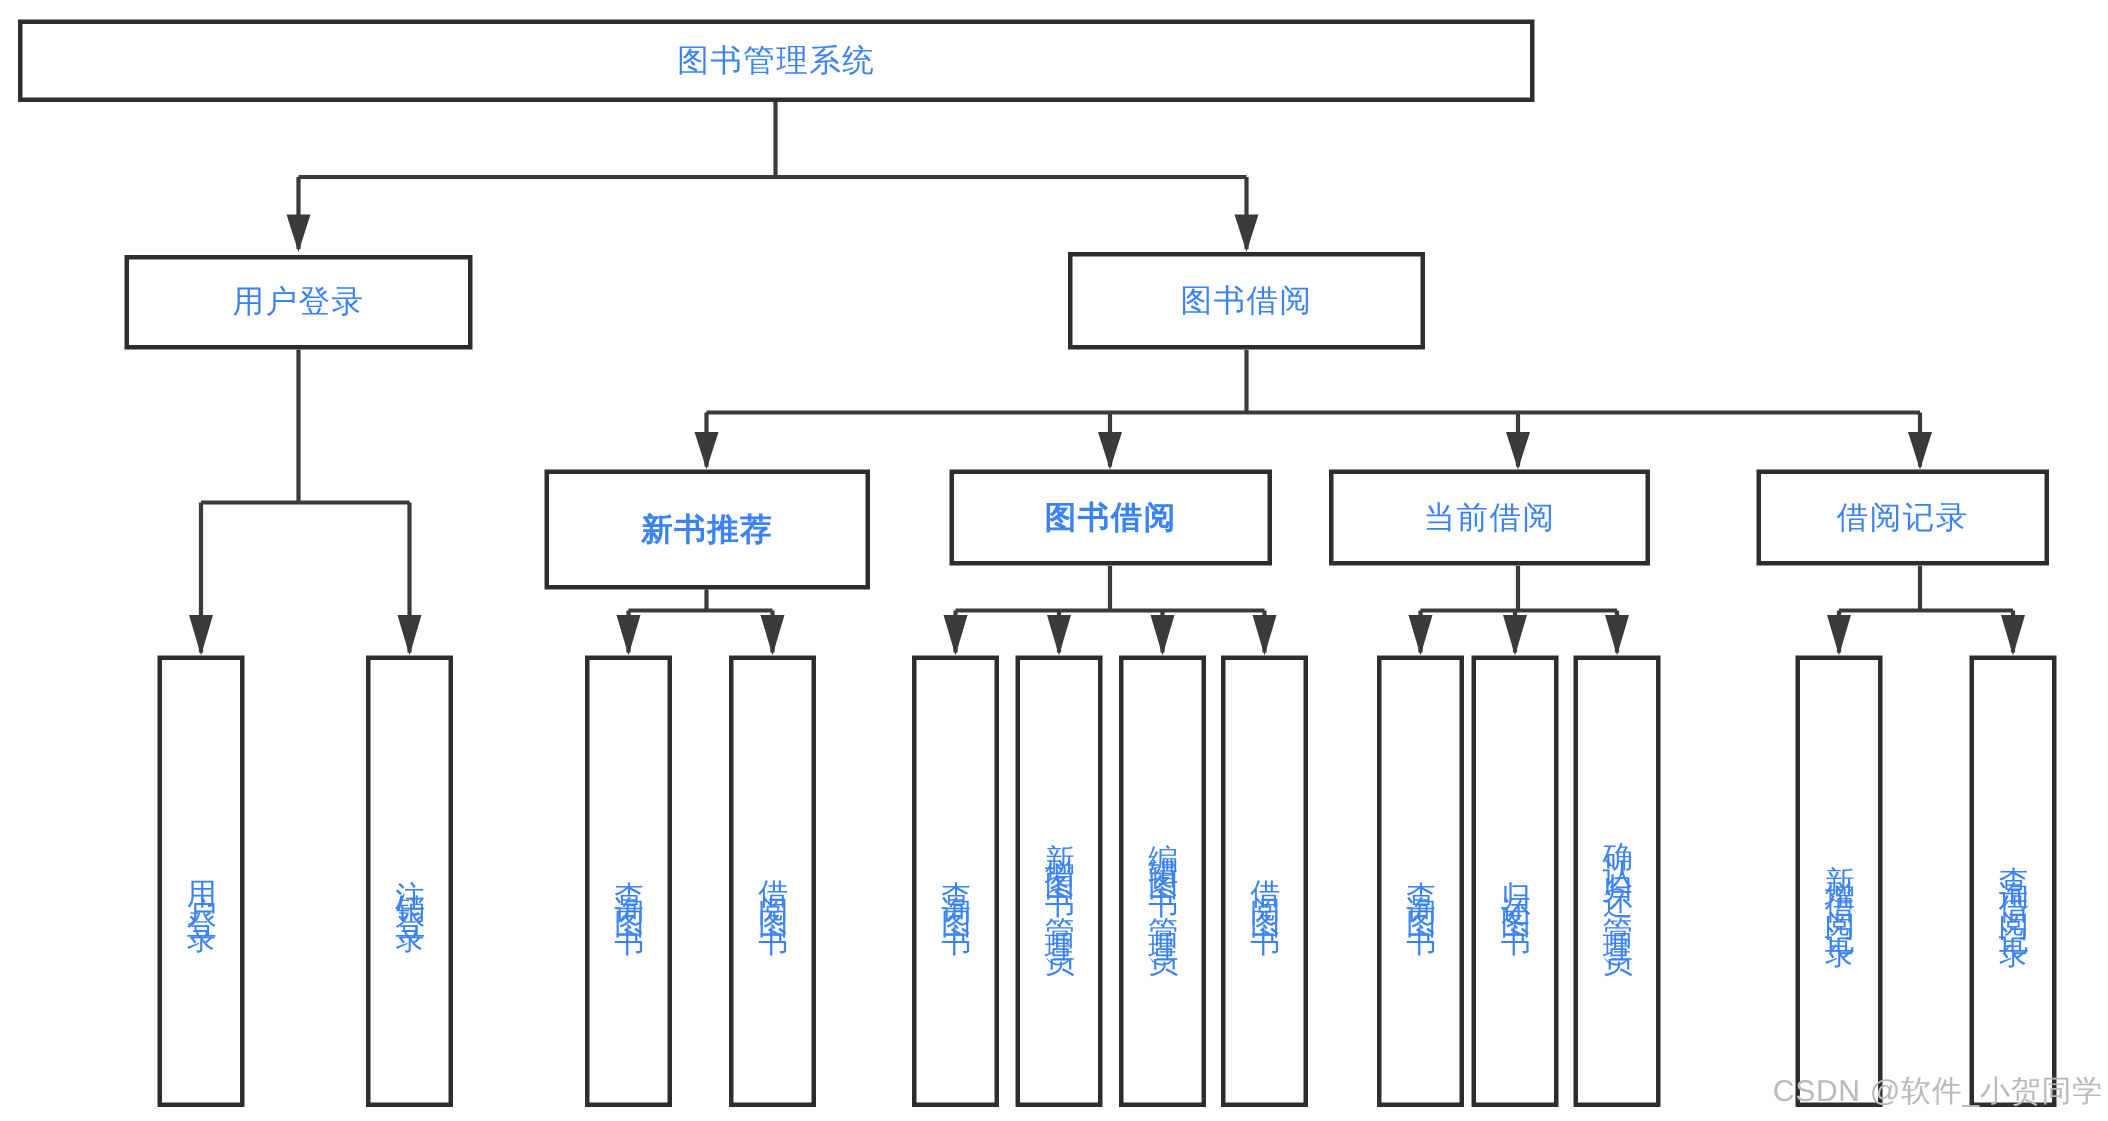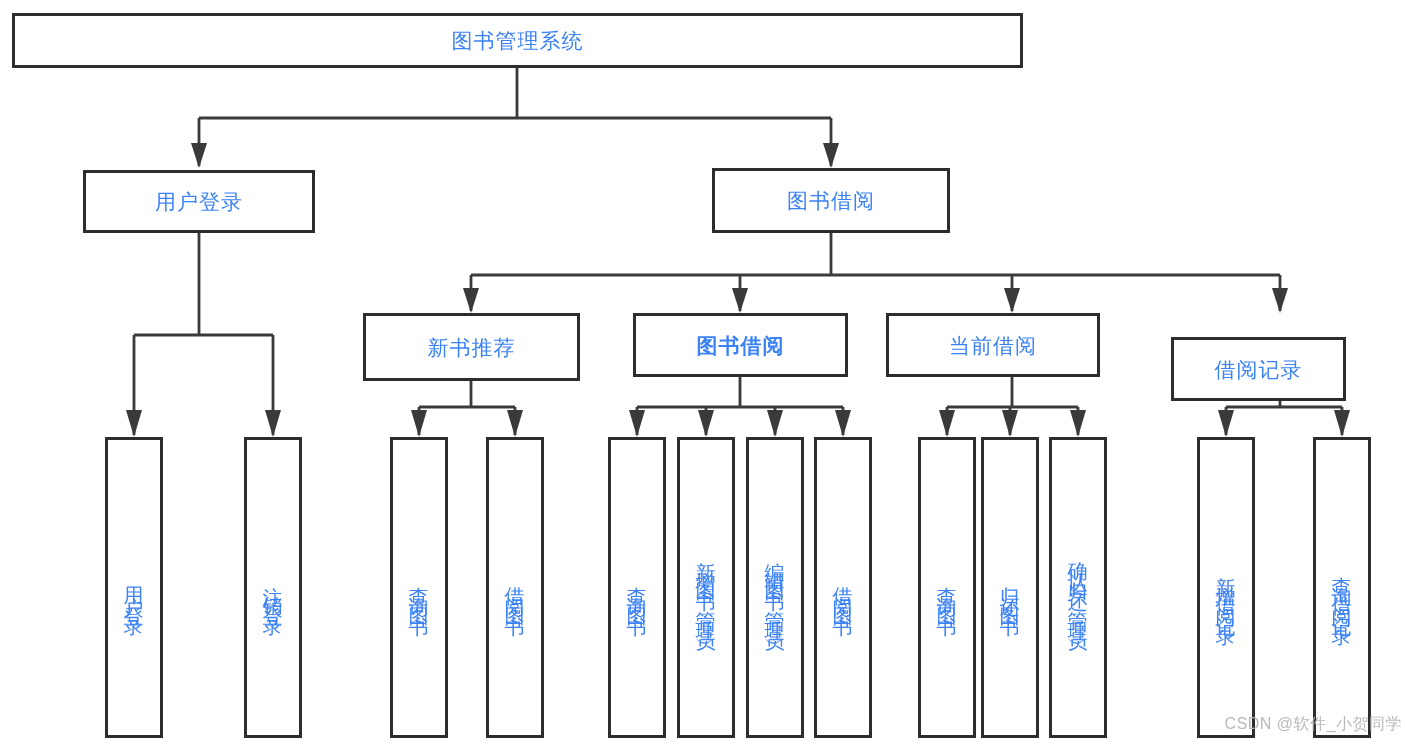--- a/index.html
+++ b/index.html
@@ -34,21 +34,21 @@
   .vbox {
     writing-mode: vertical-rl;
     letter-spacing: 10px;
     font-size: 20px;
     padding-top: 6px;
   }
   .watermark {
     position: absolute;
     right: 3px;
     top: 714px;
-    font-size: 16px;
+    font-size: 20px;
     color: #b9b9b9;
     letter-spacing: 0.5px;
     white-space: nowrap;
   }
 </style>
 </head>
 <body>
 
 <div class="stage">
 
@@ -95,24 +95,24 @@
       <path d="M1218 410 L1234 410 L1226 437 Z"></path>
       <path d="M1334 410 L1350 410 L1342 437 Z"></path>
     </g>
   </svg>
 
   <div class="box" style="left:12px; top:13px; width:1011px; height:55px;">图书管理系统</div>
 
   <div class="box" style="left:83px; top:170px; width:232px; height:63px;">用户登录</div>
   <div class="box" style="left:712px; top:168px; width:238px; height:65px;">图书借阅</div>
 
-  <div class="box" style="left:363px; top:313px; width:217px; height:68px;">新书推荐</div>
+  <div class="box" style="left:363px; top:313px; width:217px; height:80px;font-weight:bold;">新书推荐</div>
   <div class="box" style="left:633px; top:313px; width:215px; height:64px;font-weight:bold;">图书借阅</div>
   <div class="box" style="left:886px; top:313px; width:214px; height:64px;">当前借阅</div>
-  <div class="box" style="left:1171px; top:313px; width:175px; height:64px;margin-top:24px;">借阅记录</div>
+  <div class="box" style="left:1171px; top:313px; width:195px; height:64px;">借阅记录</div>
 
   <div class="box vbox" style="left:105px; top:437px; width:58px; height:301px;">用户登录</div>
   <div class="box vbox" style="left:244px; top:437px; width:58px; height:301px;">注销登录</div>
 
   <div class="box vbox" style="left:390px; top:437px; width:58px; height:301px;">查询图书</div>
   <div class="box vbox" style="left:486px; top:437px; width:58px; height:301px;">借阅图书</div>
 
   <div class="box vbox" style="left:608px; top:437px; width:58px; height:301px;">查询图书</div>
   <div class="box vbox" style="left:677px; top:437px; width:58px; height:301px;">新增图书（管理员）</div>
   <div class="box vbox" style="left:746px; top:437px; width:58px; height:301px;">编辑图书（管理员）</div>

